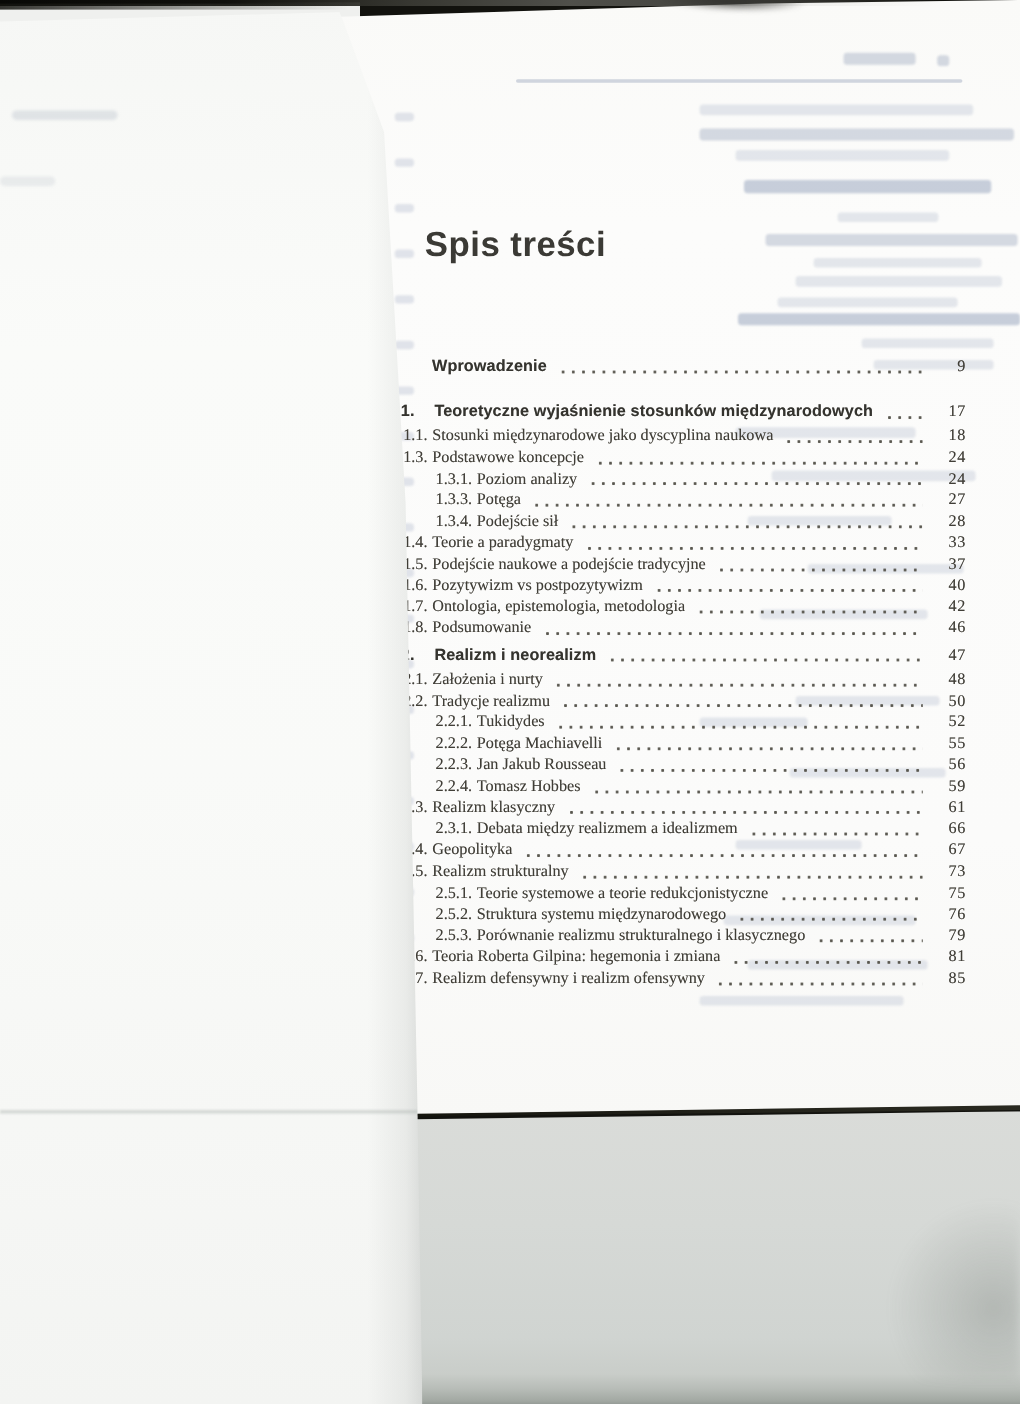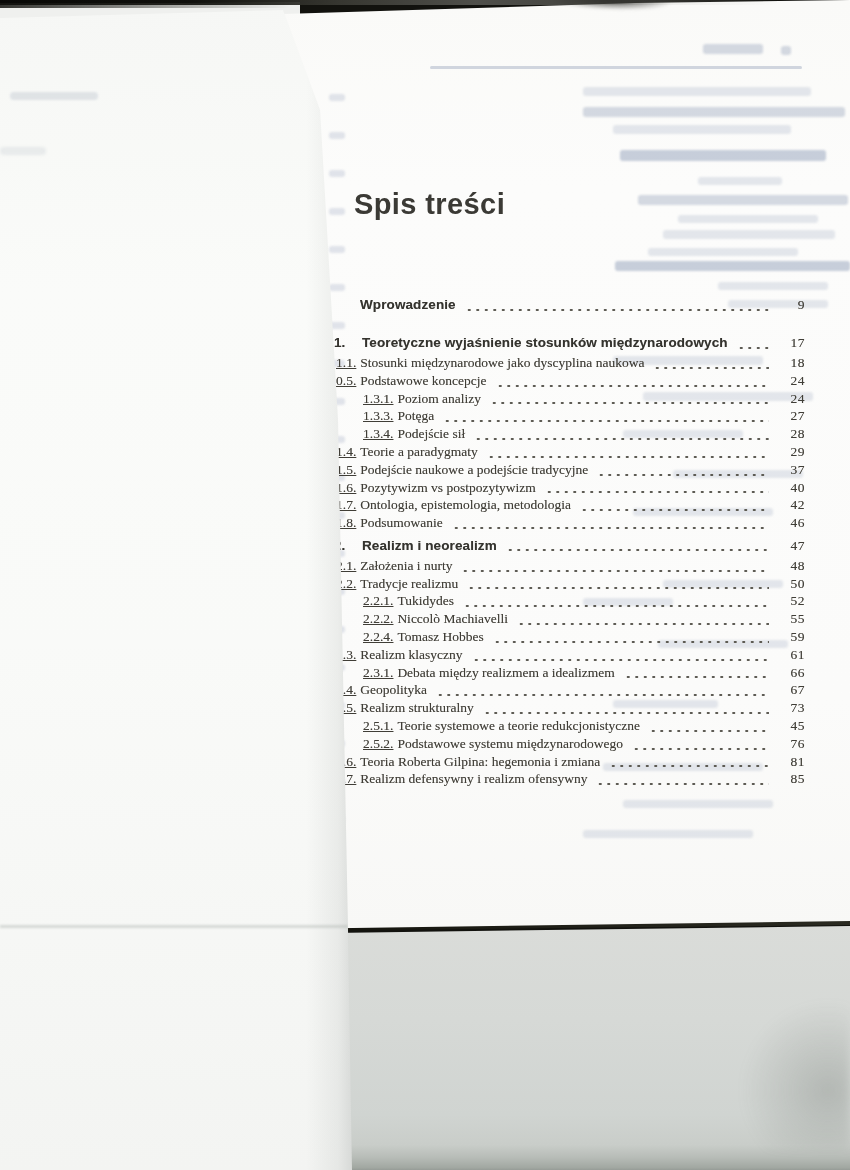--- a/index.html
+++ b/index.html
@@ -33,21 +33,21 @@
   .row{display:flex;align-items:baseline;line-height:17.8px;
     font-family:"Liberation Serif",serif;font-size:13.5px;color:#403e37;
     text-shadow:0 0 0.5px rgba(64,62,55,0.45);}
   .row .num{white-space:pre;}
   .row.chapter{font-family:"Liberation Sans",sans-serif;font-weight:bold;color:#34332e;
     margin-top:4.5px;margin-bottom:2.5px;letter-spacing:0.1px;}
   .row.chapter .num{width:28px;}
   .row.intro{font-family:"Liberation Sans",sans-serif;font-weight:bold;color:#34332e;
     margin-bottom:20px;padding-left:26px;letter-spacing:0.1px;}
   .row.l1{padding-left:2px;}
-  .row.l1 .num,.row.l2 .num{margin-right:4px;text-decoration:underline;}
+  .row.l1 .num,.row.l2 .num{margin-right:4px;}
   .row.l2{padding-left:29px;}
   .leader{flex:1 1 auto;height:14px;align-self:flex-end;margin:0 10px 0 7px;
     background-image:radial-gradient(circle,#5a5850 1.05px,rgba(90,88,80,0) 1.4px);
     background-size:8.5px 4px;background-repeat:repeat-x;background-position:2px 8px;}
   .pg{font-family:"Liberation Serif",serif;font-weight:normal;font-size:13.5px;color:#403e37;
     min-width:26px;text-align:right;letter-spacing:0.5px;}
 
   
   .ghosts{position:absolute;inset:0;pointer-events:none;}
   .ghost{position:absolute;border-radius:3px;filter:blur(1.1px);}
@@ -157,21 +157,21 @@
 
   <div class="row l1">
     <span class="num">1.1.</span>
     <span class="label">Stosunki międzynarodowe jako dyscyplina naukowa</span>
     <span class="leader"></span>
     <span class="pg">18</span>
   </div>
 
 
   <div class="row l1">
-    <span class="num">0.5.</span>
+    <span class="num">1.3.</span>
     <span class="label">Podstawowe koncepcje</span>
     <span class="leader"></span>
     <span class="pg">24</span>
   </div>
 
   <div class="row l2">
     <span class="num">1.3.1.</span>
     <span class="label">Poziom analizy</span>
     <span class="leader"></span>
     <span class="pg">24</span>
@@ -189,21 +189,21 @@
     <span class="num">1.3.4.</span>
     <span class="label">Podejście sił</span>
     <span class="leader"></span>
     <span class="pg">28</span>
   </div>
 
   <div class="row l1">
     <span class="num">1.4.</span>
     <span class="label">Teorie a paradygmaty</span>
     <span class="leader"></span>
-    <span class="pg">29</span>
+    <span class="pg">33</span>
   </div>
 
   <div class="row l1">
     <span class="num">1.5.</span>
     <span class="label">Podejście naukowe a podejście tradycyjne</span>
     <span class="leader"></span>
     <span class="pg">37</span>
   </div>
 
   <div class="row l1">
@@ -250,25 +250,31 @@
 
   <div class="row l2">
     <span class="num">2.2.1.</span>
     <span class="label">Tukidydes</span>
     <span class="leader"></span>
     <span class="pg">52</span>
   </div>
 
   <div class="row l2">
     <span class="num">2.2.2.</span>
-    <span class="label">Niccolò Machiavelli</span>
+    <span class="label">Potęga Machiavelli</span>
     <span class="leader"></span>
     <span class="pg">55</span>
   </div>
 
+  <div class="row l2">
+    <span class="num">2.2.3.</span>
+    <span class="label">Jan Jakub Rousseau</span>
+    <span class="leader"></span>
+    <span class="pg">56</span>
+  </div>
 
   <div class="row l2">
     <span class="num">2.2.4.</span>
     <span class="label">Tomasz Hobbes</span>
     <span class="leader"></span>
     <span class="pg">59</span>
   </div>
 
   <div class="row l1">
     <span class="num">2.3.</span>
@@ -295,30 +301,36 @@
     <span class="num">2.5.</span>
     <span class="label">Realizm strukturalny</span>
     <span class="leader"></span>
     <span class="pg">73</span>
   </div>
 
   <div class="row l2">
     <span class="num">2.5.1.</span>
     <span class="label">Teorie systemowe a teorie redukcjonistyczne</span>
     <span class="leader"></span>
-    <span class="pg">45</span>
+    <span class="pg">75</span>
   </div>
 
   <div class="row l2">
     <span class="num">2.5.2.</span>
-    <span class="label">Podstawowe systemu międzynarodowego</span>
+    <span class="label">Struktura systemu międzynarodowego</span>
     <span class="leader"></span>
     <span class="pg">76</span>
   </div>
 
+  <div class="row l2">
+    <span class="num">2.5.3.</span>
+    <span class="label">Porównanie realizmu strukturalnego i klasycznego</span>
+    <span class="leader"></span>
+    <span class="pg">79</span>
+  </div>
 
   <div class="row l1">
     <span class="num">2.6.</span>
     <span class="label">Teoria Roberta Gilpina: hegemonia i zmiana</span>
     <span class="leader"></span>
     <span class="pg">81</span>
   </div>
 
   <div class="row l1">
     <span class="num">2.7.</span>

